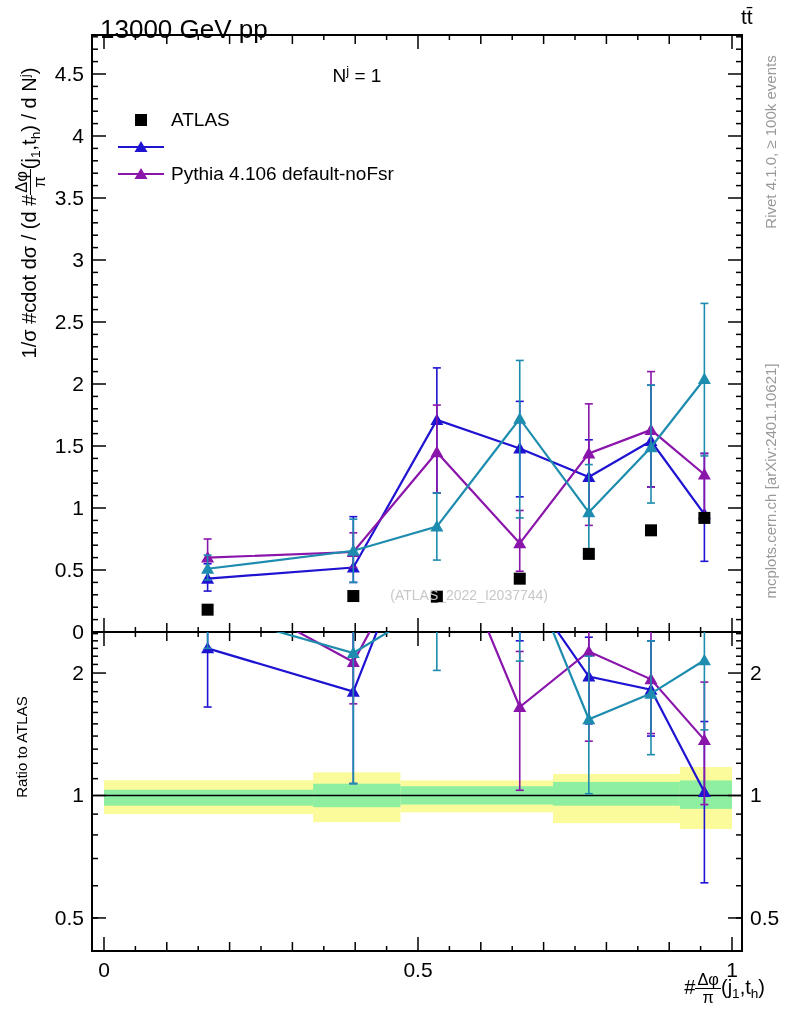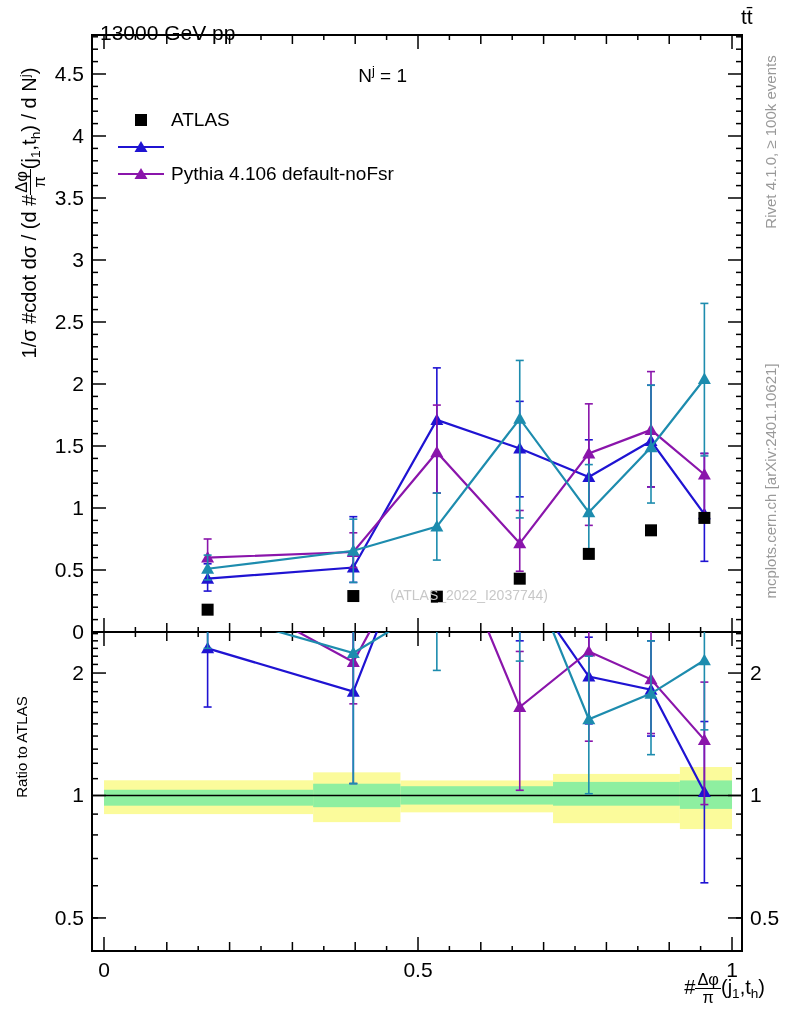--- a/index.html
+++ b/index.html
@@ -1,22 +1,22 @@
 <!DOCTYPE html>
 <html><head>
 <meta charset="utf-8">
 <style>
   html,body{margin:0;padding:0;background:#fff;}
   #fig{position:relative;width:786px;height:1024px;background:#fff;overflow:hidden;
        font-family:"Liberation Sans",sans-serif;color:#000;}
   #plot{position:absolute;left:0;top:0;}
   .t{position:absolute;white-space:nowrap;}
-  #title-left{left:100px;top:21px;font-size:21px;}
+  #title-left{left:100px;top:14px;font-size:26px;}
   #title-right{left:741px;top:5px;font-size:21px;}
-  #annotation{left:307px;top:63px;width:100px;text-align:right;font-size:19px;}
+  #annotation{left:307px;top:63px;width:100px;text-align:center;font-size:19px;}
   .sup{font-size:0.68em;vertical-align:0.55em;}
   .sub{font-size:0.68em;vertical-align:-0.3em;}
   #legend{position:absolute;left:118px;top:106px;}
   .leg-row{display:flex;align-items:center;height:27px;}
   .leg-marker{width:46px;height:14px;flex:0 0 46px;}
   .leg-label{font-size:19px;padding-left:7px;text-align:center;}
   .frac{display:inline-block;text-align:center;vertical-align:middle;line-height:1.05;font-size:0.82em;}
   .frac .num{display:block;border-bottom:1.6px solid currentColor;padding:0 2px;}
   .frac .den{display:block;}
   #ylabel-main{left:-137px;top:193px;width:340px;height:40px;text-align:center;

